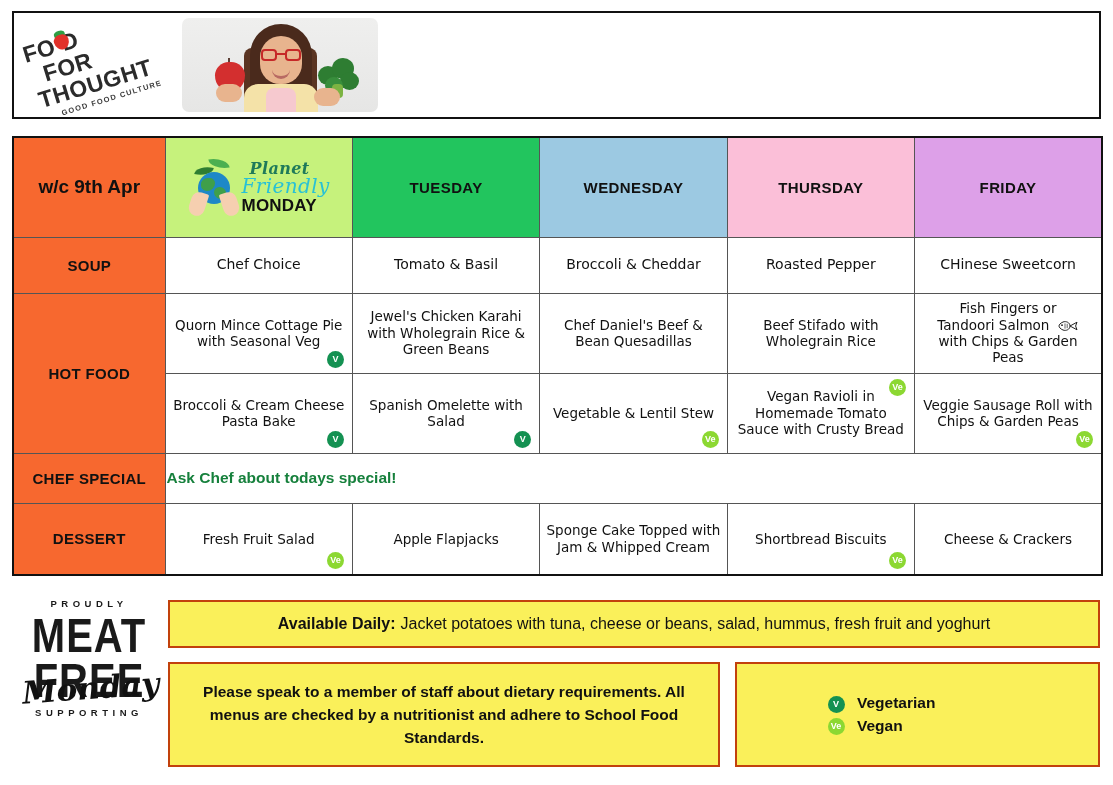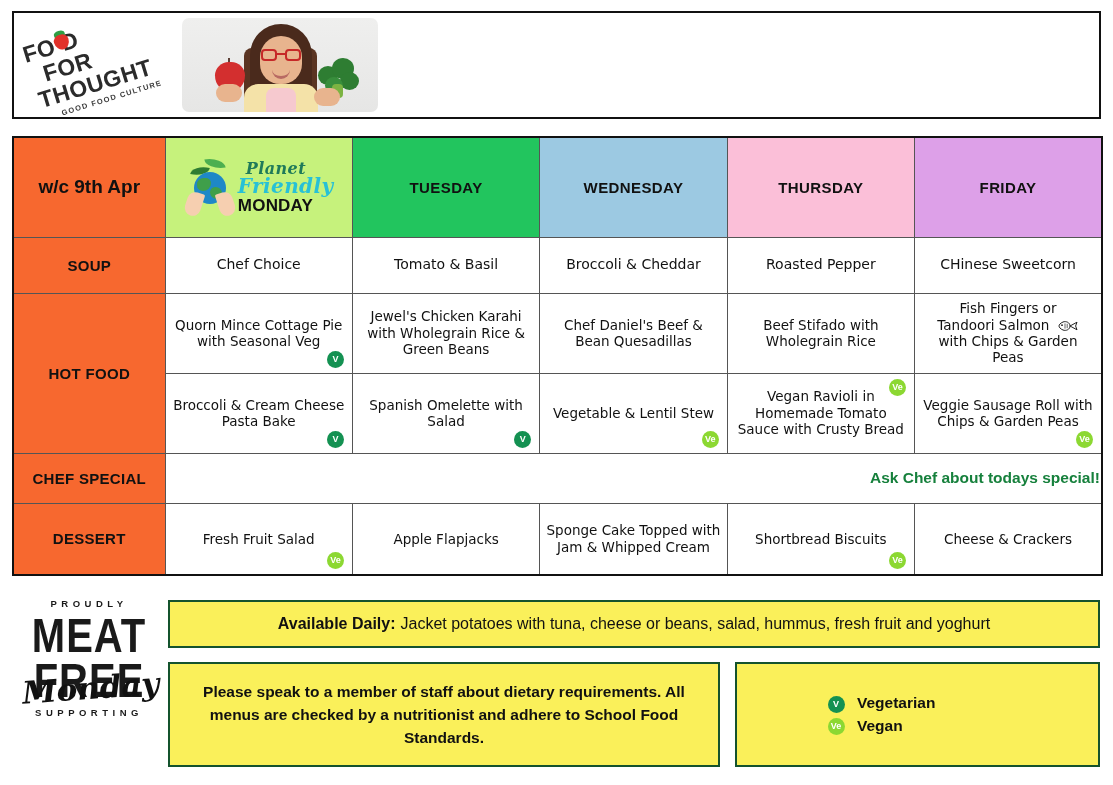--- a/index.html
+++ b/index.html
@@ -285,21 +285,21 @@
   .pfm-planet {
     font-family: "DejaVu Serif", serif;
     font-style: italic;
     font-size: 16px;
     color: #1f7a5a;
     margin-left: 8px;
   }
   .pfm-friendly {
     font-family: "DejaVu Serif", serif;
     font-style: italic;
-    font-weight: bold;
+    font-weight: normal;
     font-size: 20px;
     color: #28C1D6;
     margin-top: -1px;
   }
   .pfm-monday {
     font-family: "Liberation Sans", sans-serif;
     font-weight: bold;
     font-size: 17px;
     color: #111;
     margin-top: 1px;
@@ -314,21 +314,21 @@
     color: #111;
     line-height: 1.22;
     padding: 5px 6px;
     position: relative;
   }
   .soup-row td.food { height: 56px; font-size: 14px; }
   .main-row td.food { height: 80px; }
   .dessert-row td.food { height: 72px; }
 
   .chef-special {
-    text-align: right;
+    text-align: left;
     color: #16803C;
     font-weight: bold;
     font-size: 15.5px;
     height: 50px;
   }
 
   
   .badge {
     display: inline-block;
     width: 17px; height: 17px;
@@ -390,21 +390,21 @@
     font-weight: bold;
     font-size: 31px;
     color: #111;
     transform: rotate(-4deg);
     pointer-events: none;
   }
 
   .yellow-box {
     position: absolute;
     background: #FAF05A;
-    border: 2px solid #14532d;
+    border: 2px solid #c2410c;
     box-sizing: border-box;
   }
   #available-daily {
     left: 168px; top: 600px; width: 932px; height: 48px;
     display: flex; align-items: center; justify-content: center;
     font-size: 16px; color: #111;
   }
   #available-daily b { margin-right: 5px; }
 
   #dietary-note {

